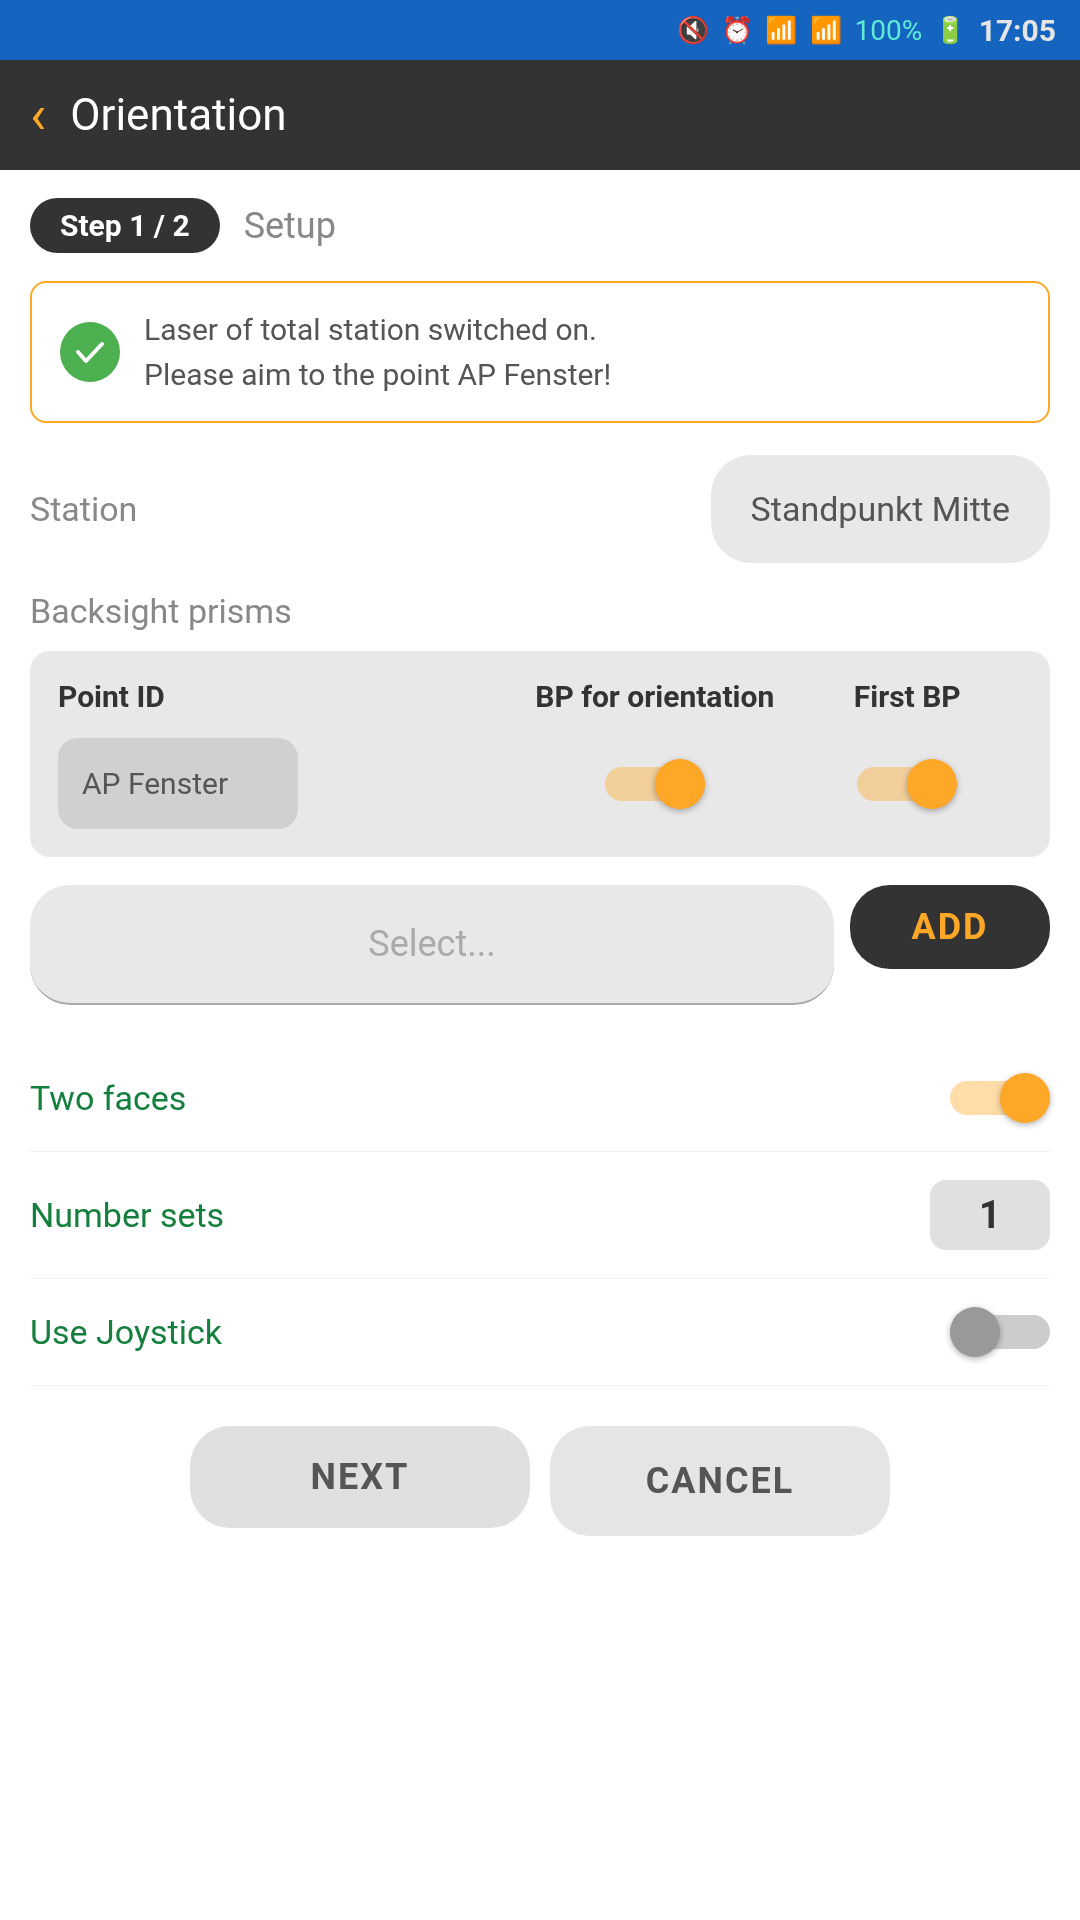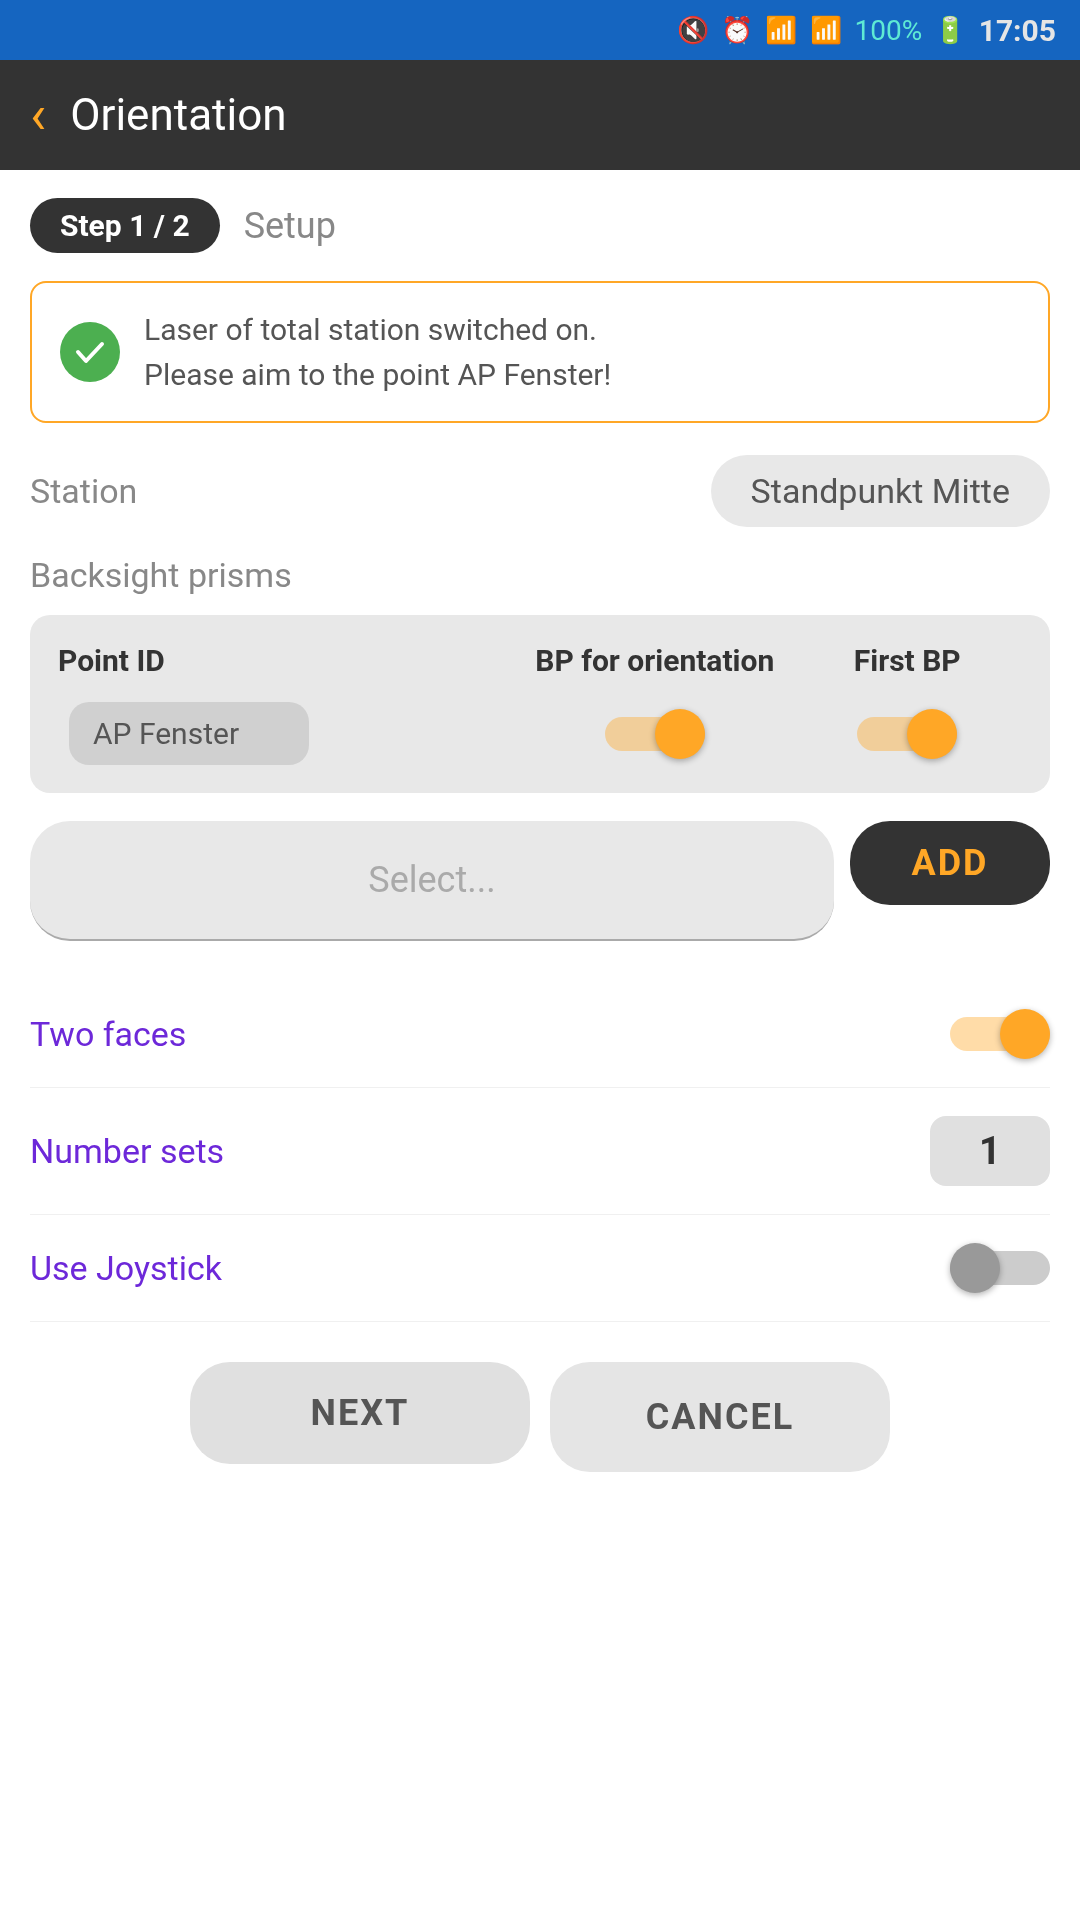--- a/index.html
+++ b/index.html
@@ -128,21 +128,21 @@
       justify-content: space-between;
       margin-bottom: 28px;
     }
     .station-label {
       color: #888888;
       font-size: 34px;
     }
     .station-value {
       background: #e8e8e8;
       border-radius: 40px;
-      padding: 16px 40px;
+      padding: 34px 40px;
       font-size: 34px;
       color: #555555;
     }
 
     
     .section-label {
       color: #888888;
       font-size: 34px;
       margin-bottom: 20px;
     }
@@ -182,26 +182,25 @@
     .prisms-row {
       display: flex;
       align-items: center;
     }
     .point-id-value {
       flex: 2;
     }
     .point-id-pill {
       background: #d0d0d0;
       border-radius: 20px;
-      padding: 14px 24px;
+      padding: 28px 24px;
       font-size: 30px;
       color: #555555;
       display: inline-block;
       min-width: 240px;
-      margin-left: 11px;
     }
     .toggle-cell {
       flex: 1.2;
       display: flex;
       justify-content: center;
     }
     .toggle-cell-first {
       flex: 1;
       display: flex;
       justify-content: center;
@@ -279,21 +278,21 @@
 
     
     .setting-row {
       display: flex;
       align-items: center;
       justify-content: space-between;
       padding: 28px 0;
       border-bottom: 1px solid #f0f0f0;
     }
     .setting-name {
-      color: #6d28d9;
+      color: #15803d;
       font-size: 34px;
     }
     .number-box {
       background: #e0e0e0;
       border-radius: 16px;
       width: 120px;
       height: 70px;
       display: flex;
       align-items: center;
       justify-content: center;

